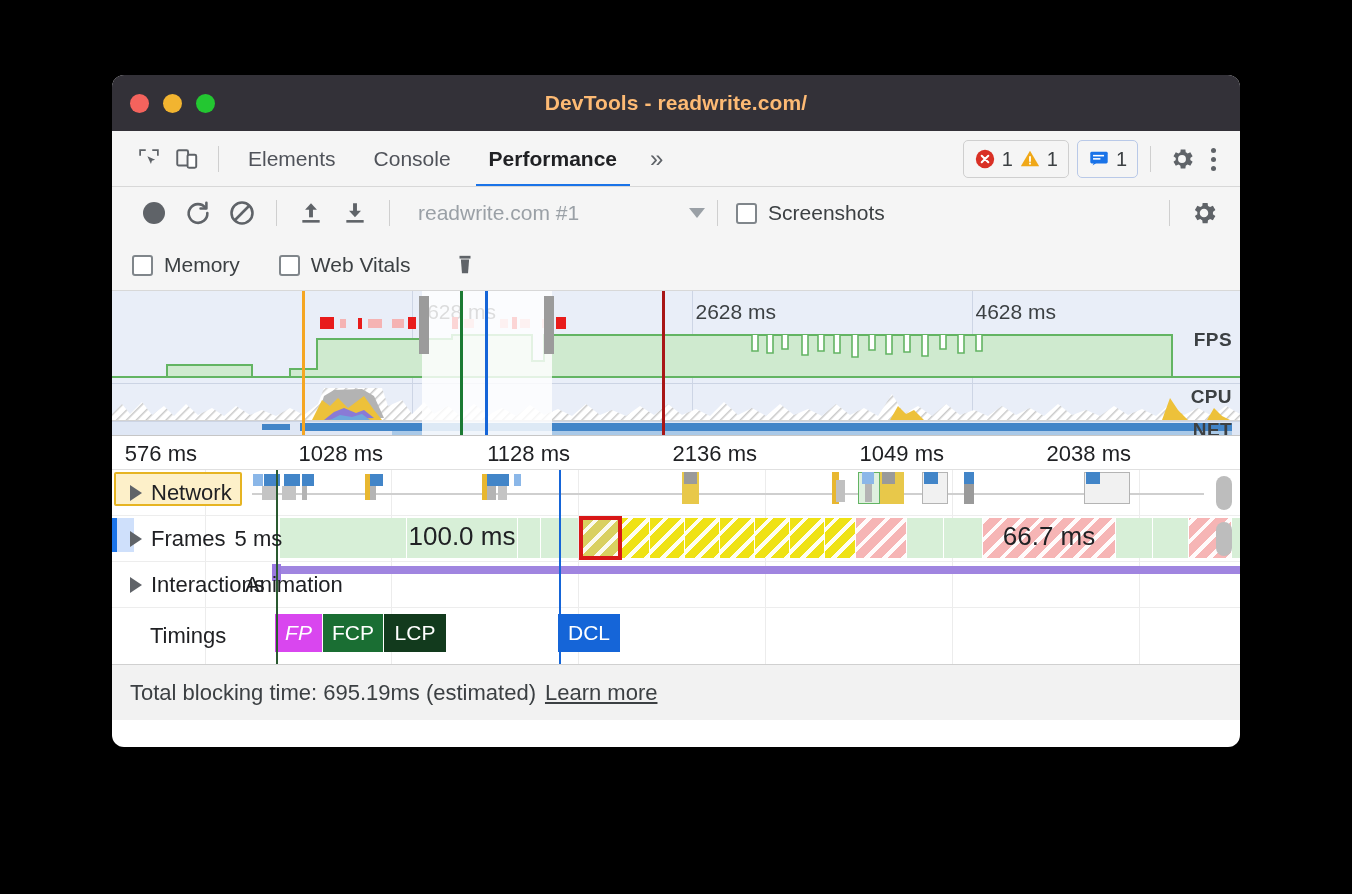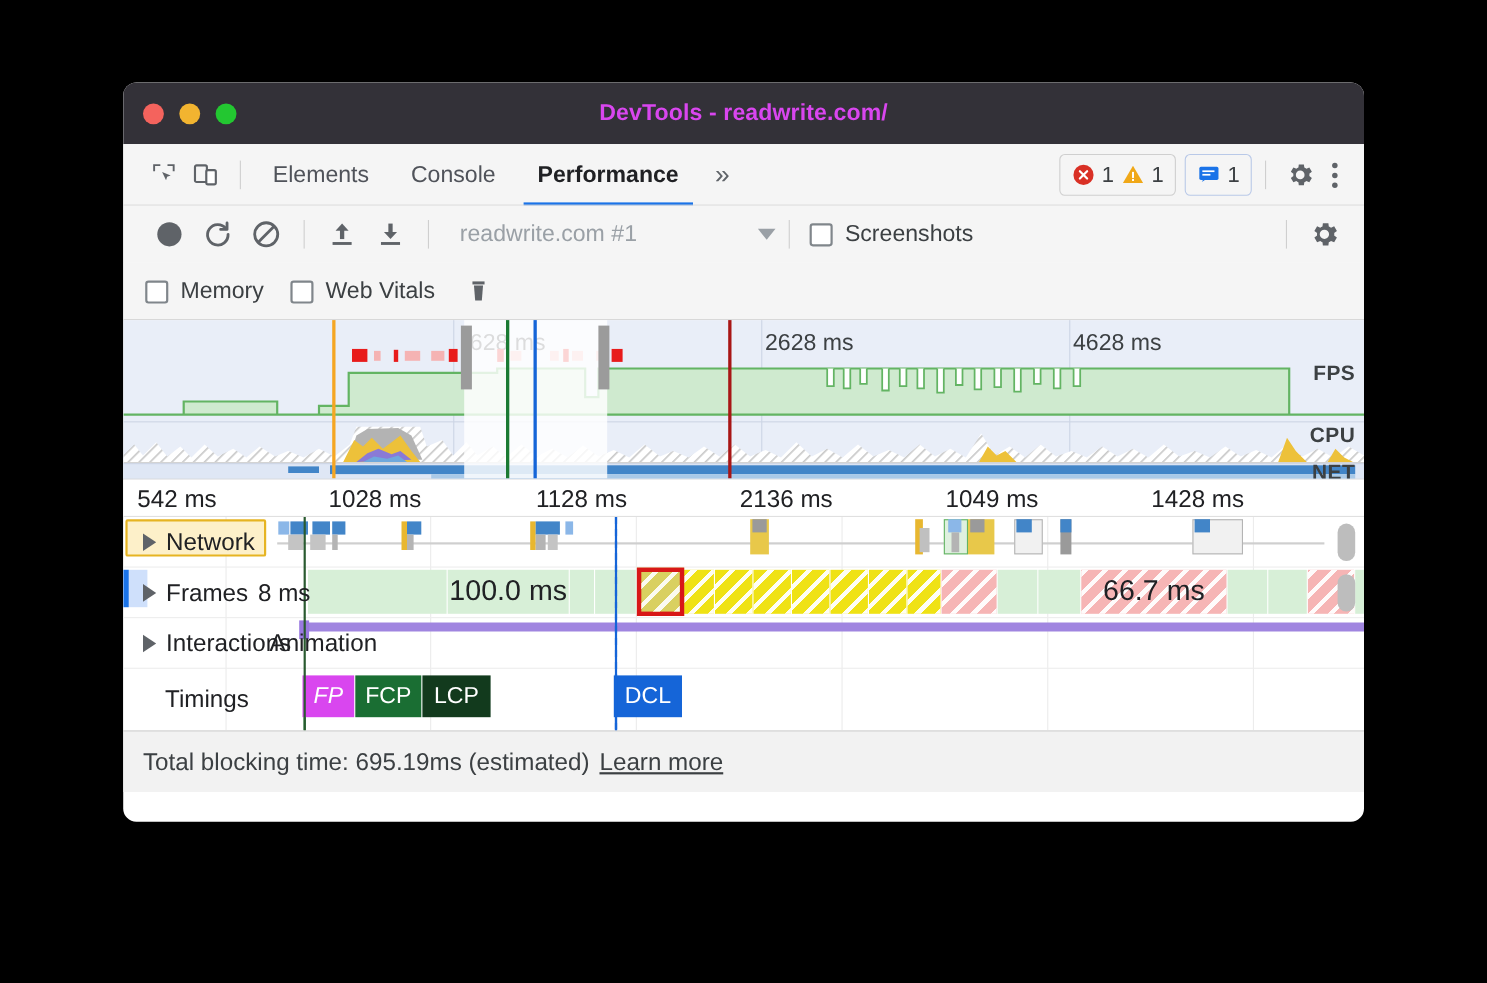--- a/index.html
+++ b/index.html
@@ -33,21 +33,21 @@
     background: #333138;
     display: flex; align-items: center;
   }
   .traffic { position: absolute; left: 18px; display: flex; gap: 14px; }
   .dot { width: 19px; height: 19px; border-radius: 50%; }
   .dot.red { background: #f4635d; }
   .dot.yellow { background: #f2b430; }
   .dot.green { background: #23c731; }
   .win-title {
     width: 100%; text-align: center;
-    color: #d946ef; font-size: 21px; font-weight: bold;
+    color: #fdba74; font-size: 21px; font-weight: bold;
     letter-spacing: .1px;
   }
 
   
   .tabbar {
     height: 56px;
     background: #f5f5f5;
     display: flex; align-items: center;
     padding: 0 14px 0 18px;
     position: relative;
@@ -92,20 +92,21 @@
     height: 52px; background: #f5f5f5;
     display: flex; align-items: center;
     padding: 0 14px 0 20px;
     position: relative;
   }
   .perfbar2 {
     height: 52px; background: #f5f5f5;
     display: flex; align-items: center;
     padding: 0 14px 0 20px;
     position: relative;
+    gap: 15px;
   }
   .perfbar2::after {
     content: ""; position: absolute; left: 0; right: 0; bottom: 0;
     height: 1px; background: #d8d8d8;
   }
   .tb-ic { width: 44px; height: 40px; display: flex; align-items: center; justify-content: center; }
   .rec-dot { width: 22px; height: 22px; border-radius: 50%; background: #5f6368; }
   .sel-label {
     font-size: 21px; color: #9aa0a6; margin-left: 16px; white-space: nowrap;
   }
@@ -523,26 +524,26 @@
 
       <div class="ov-vline" style="left:190px;background:#f5a623"></div>
       <div class="ov-vline" style="left:348px;background:#1b7a33"></div>
       <div class="ov-vline" style="left:373px;background:#1565d8"></div>
       <div class="ov-vline" style="left:550px;background:#a81616"></div>
     </div>
 
     <div class="tracks">
 
       <div class="tl-ruler">
-        <span class="tl-label" style="left:93px">542 ms</span>
+        <span class="tl-label" style="left:93px">576 ms</span>
         <span class="tl-label" style="left:279px">1028 ms</span>
         <span class="tl-label" style="left:466px">1128 ms</span>
         <span class="tl-label" style="left:653px">2136 ms</span>
         <span class="tl-label" style="left:840px">1049 ms</span>
-        <span class="tl-label" style="left:1027px">1428 ms</span>
+        <span class="tl-label" style="left:1027px">2038 ms</span>
       </div>
 
       <span class="grid-line" style="left:93px"></span>
       <span class="grid-line" style="left:279px"></span>
       <span class="grid-line" style="left:466px"></span>
       <span class="grid-line" style="left:653px"></span>
       <span class="grid-line" style="left:840px"></span>
       <span class="grid-line" style="left:1027px"></span>
 
       <span class="tk-vline" style="left:164px;background:#2a5a30"></span>
@@ -589,21 +590,21 @@
         <div class="net-bar" style="left:974px;top:2px;width:14px;height:12px;background:#4285c8"></div>
         <div class="row-sep"></div>
         <div class="sb-thumb" style="top:6px;height:34px"></div>
       </div>
 
       <div class="row" style="height:46px">
         <div class="hl-frames"></div>
         <div class="row-name">
           <span class="tri"></span>
           <span>Frames</span>
-          <span style="font-size:22px;color:#202124">8 ms</span>
+          <span style="font-size:22px;color:#202124">5 ms</span>
         </div>
 
         <div class="frame f-green" style="left:168px;width:126px"></div>
         <div class="frame f-green" style="left:295px;width:110px"></div>
         <div class="f-text" style="left:295px;width:110px">100.0 ms</div>
         <div class="frame f-green" style="left:406px;width:22px"></div>
         <div class="frame f-green" style="left:429px;width:37px"></div>
 
         <div class="frame f-yellow f-hatch" style="left:503px;width:34px"></div>
         <div class="frame f-yellow f-hatch" style="left:538px;width:34px"></div>

